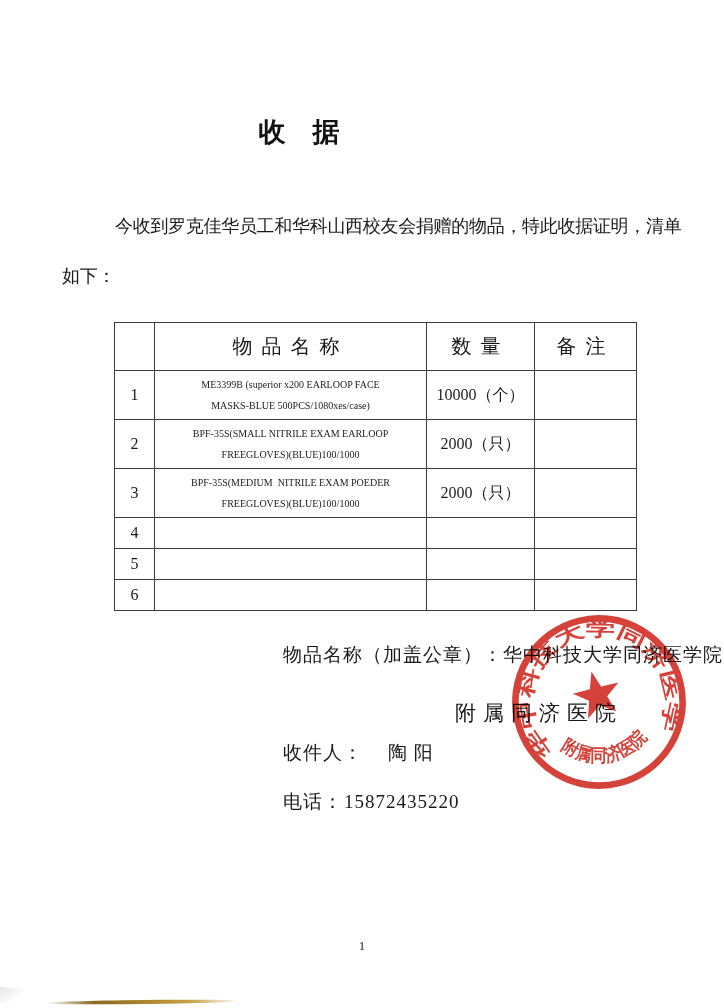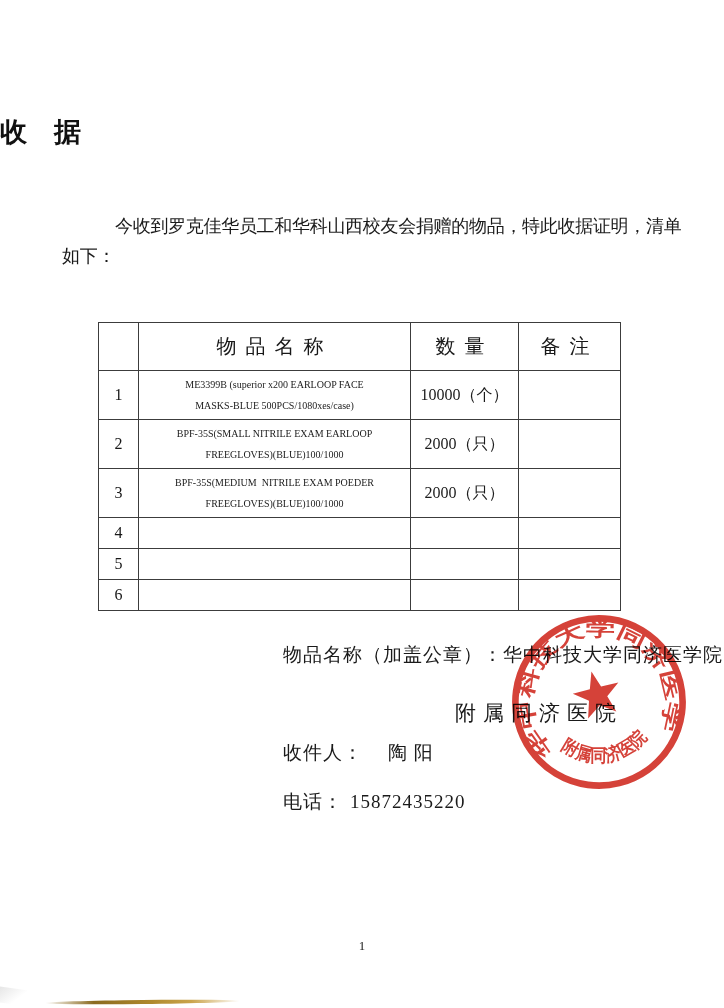--- a/index.html
+++ b/index.html
@@ -7,34 +7,34 @@
     position:relative;
     width:724px;height:1008px;
     background:#ffffff;
     overflow:hidden;
     font-family:"Liberation Serif","DejaVu Serif",serif;
     color:#1d1d1d;
     margin:0 auto;
   }
   .doc-title{
     position:absolute;top:114px;left:0;width:598px;
-    text-align:left;
+    text-align:center;
     font-size:27px;font-weight:700;
     color:#111;
   }
   .intro-line{
     position:absolute;left:62px;
     font-size:18px;letter-spacing:-0.3px;
     white-space:pre;color:#1a1a1a;font-family:Liberation Mono, monospace;
   }
   .intro-line.l1{top:214px;padding-left:53px;}
-  .intro-line.l2{top:244px;}
+  .intro-line.l2{top:264px;}
 
   table.items{
-    position:absolute;left:98px;top:322px;
+    position:absolute;left:114px;top:322px;
     width:522px;
     border-collapse:collapse;
     table-layout:fixed;
     border-radius:23px;
   }
   table.items td{
     border:1.5px solid #3c3c3c;
     padding:0 2px;
     vertical-align:middle;
     text-align:center;
@@ -57,21 +57,21 @@
   .f-line{
     position:absolute;left:283px;
     font-size:19px;letter-spacing:1px;
     white-space:pre;color:#1a1a1a;
   }
   .f-unit{top:642px;}
   .f-recipient{top:740px;}
   .f-phone{top:789px;}
   .f-date{top:837px;}
   .f-line .val{margin-left:25px;}
-  .f-line .val-tight{margin-left:7px;}
+  .f-line .val-tight{margin-left:1px;}
 
   .unit-line2{
     position:absolute;left:455px;top:699px;
     font-size:21px;letter-spacing:7px;
     color:#1a1a1a;white-space:pre;
   }
 
   .stamp{
     position:absolute;left:504px;top:607px;
     width:190px;height:190px;

